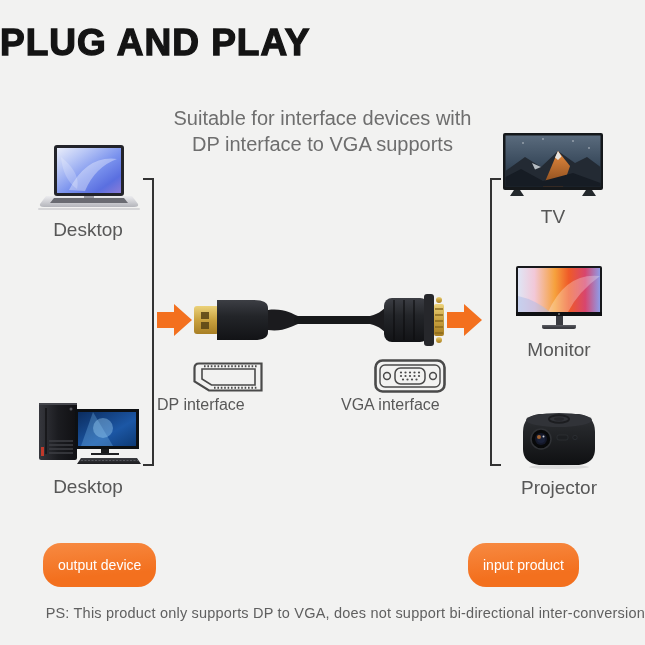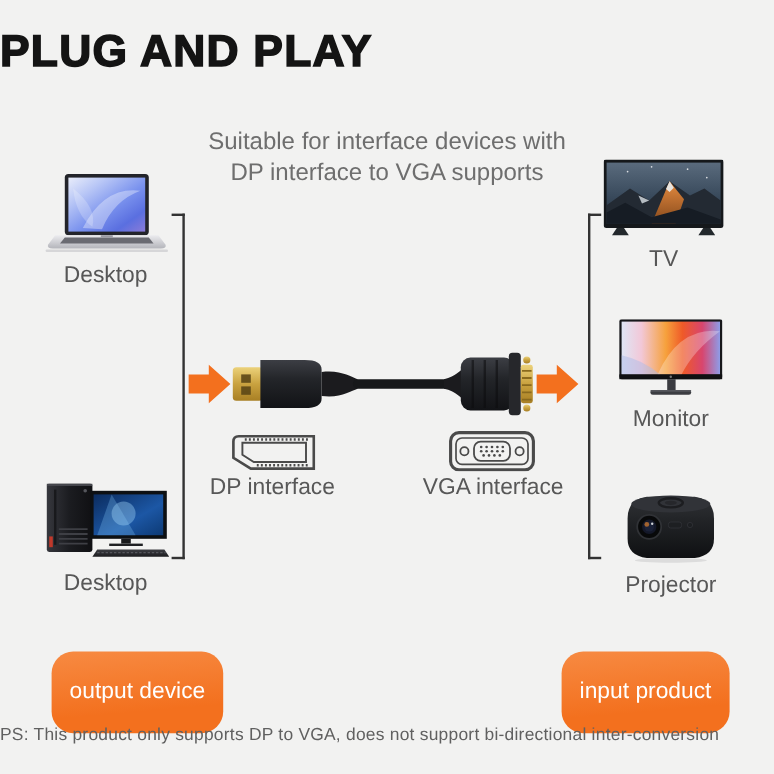--- a/index.html
+++ b/index.html
@@ -18,30 +18,30 @@
     font-size:20px;color:#6e6e6e;line-height:1.28;
   }
   .device{position:absolute;text-align:center;}
   .device svg{display:block;margin:0 auto;}
   .dev-label{margin-top:7px;font-size:19px;color:#575757;}
   .bracket{position:absolute;width:9px;height:284px;top:178px;}
   .bracket.left{left:143px;border-top:2px solid #333;border-right:2px solid #333;border-bottom:2px solid #333;}
   .bracket.right{left:490px;border-top:2px solid #333;border-left:2px solid #333;border-bottom:2px solid #333;}
   .arrow{position:absolute;top:303px;width:36px;height:34px;}
   .arrow polygon{fill:var(--accent,#F3701E);}
-  .if-label{position:absolute;top:396px;width:140px;text-align:center;font-size:19px;color:#585858;}
+  .if-label{position:absolute;top:396px;width:140px;text-align:left;font-size:16px;color:#585858;}
   .if-icon{position:absolute;}
   .badge{
     position:absolute;top:543px;height:36px;line-height:36px;
-    padding:16px 15px;border-radius:18px;
+    padding:4px 15px;border-radius:18px;
     background:linear-gradient(175deg,#f78a42 0%,var(--accent,#F3701E) 70%);
-    color:#ffffff;font-size:19px;white-space:nowrap;
+    color:#ffffff;font-size:14px;white-space:nowrap;
   }
   .ps{
-    position:absolute;top:605px;left:0;width:100%;text-align:left;
+    position:absolute;top:605px;left:0;width:100%;text-align:right;
     font-size:14.5px;color:#606060;letter-spacing:0.2px;
   }
 </style>
 </head>
 <body>
 
 <div class="stage" style="background: rgb(242, 242, 241);">
 
   <div class="title">
     <div>PLUG AND PLAY</div>

